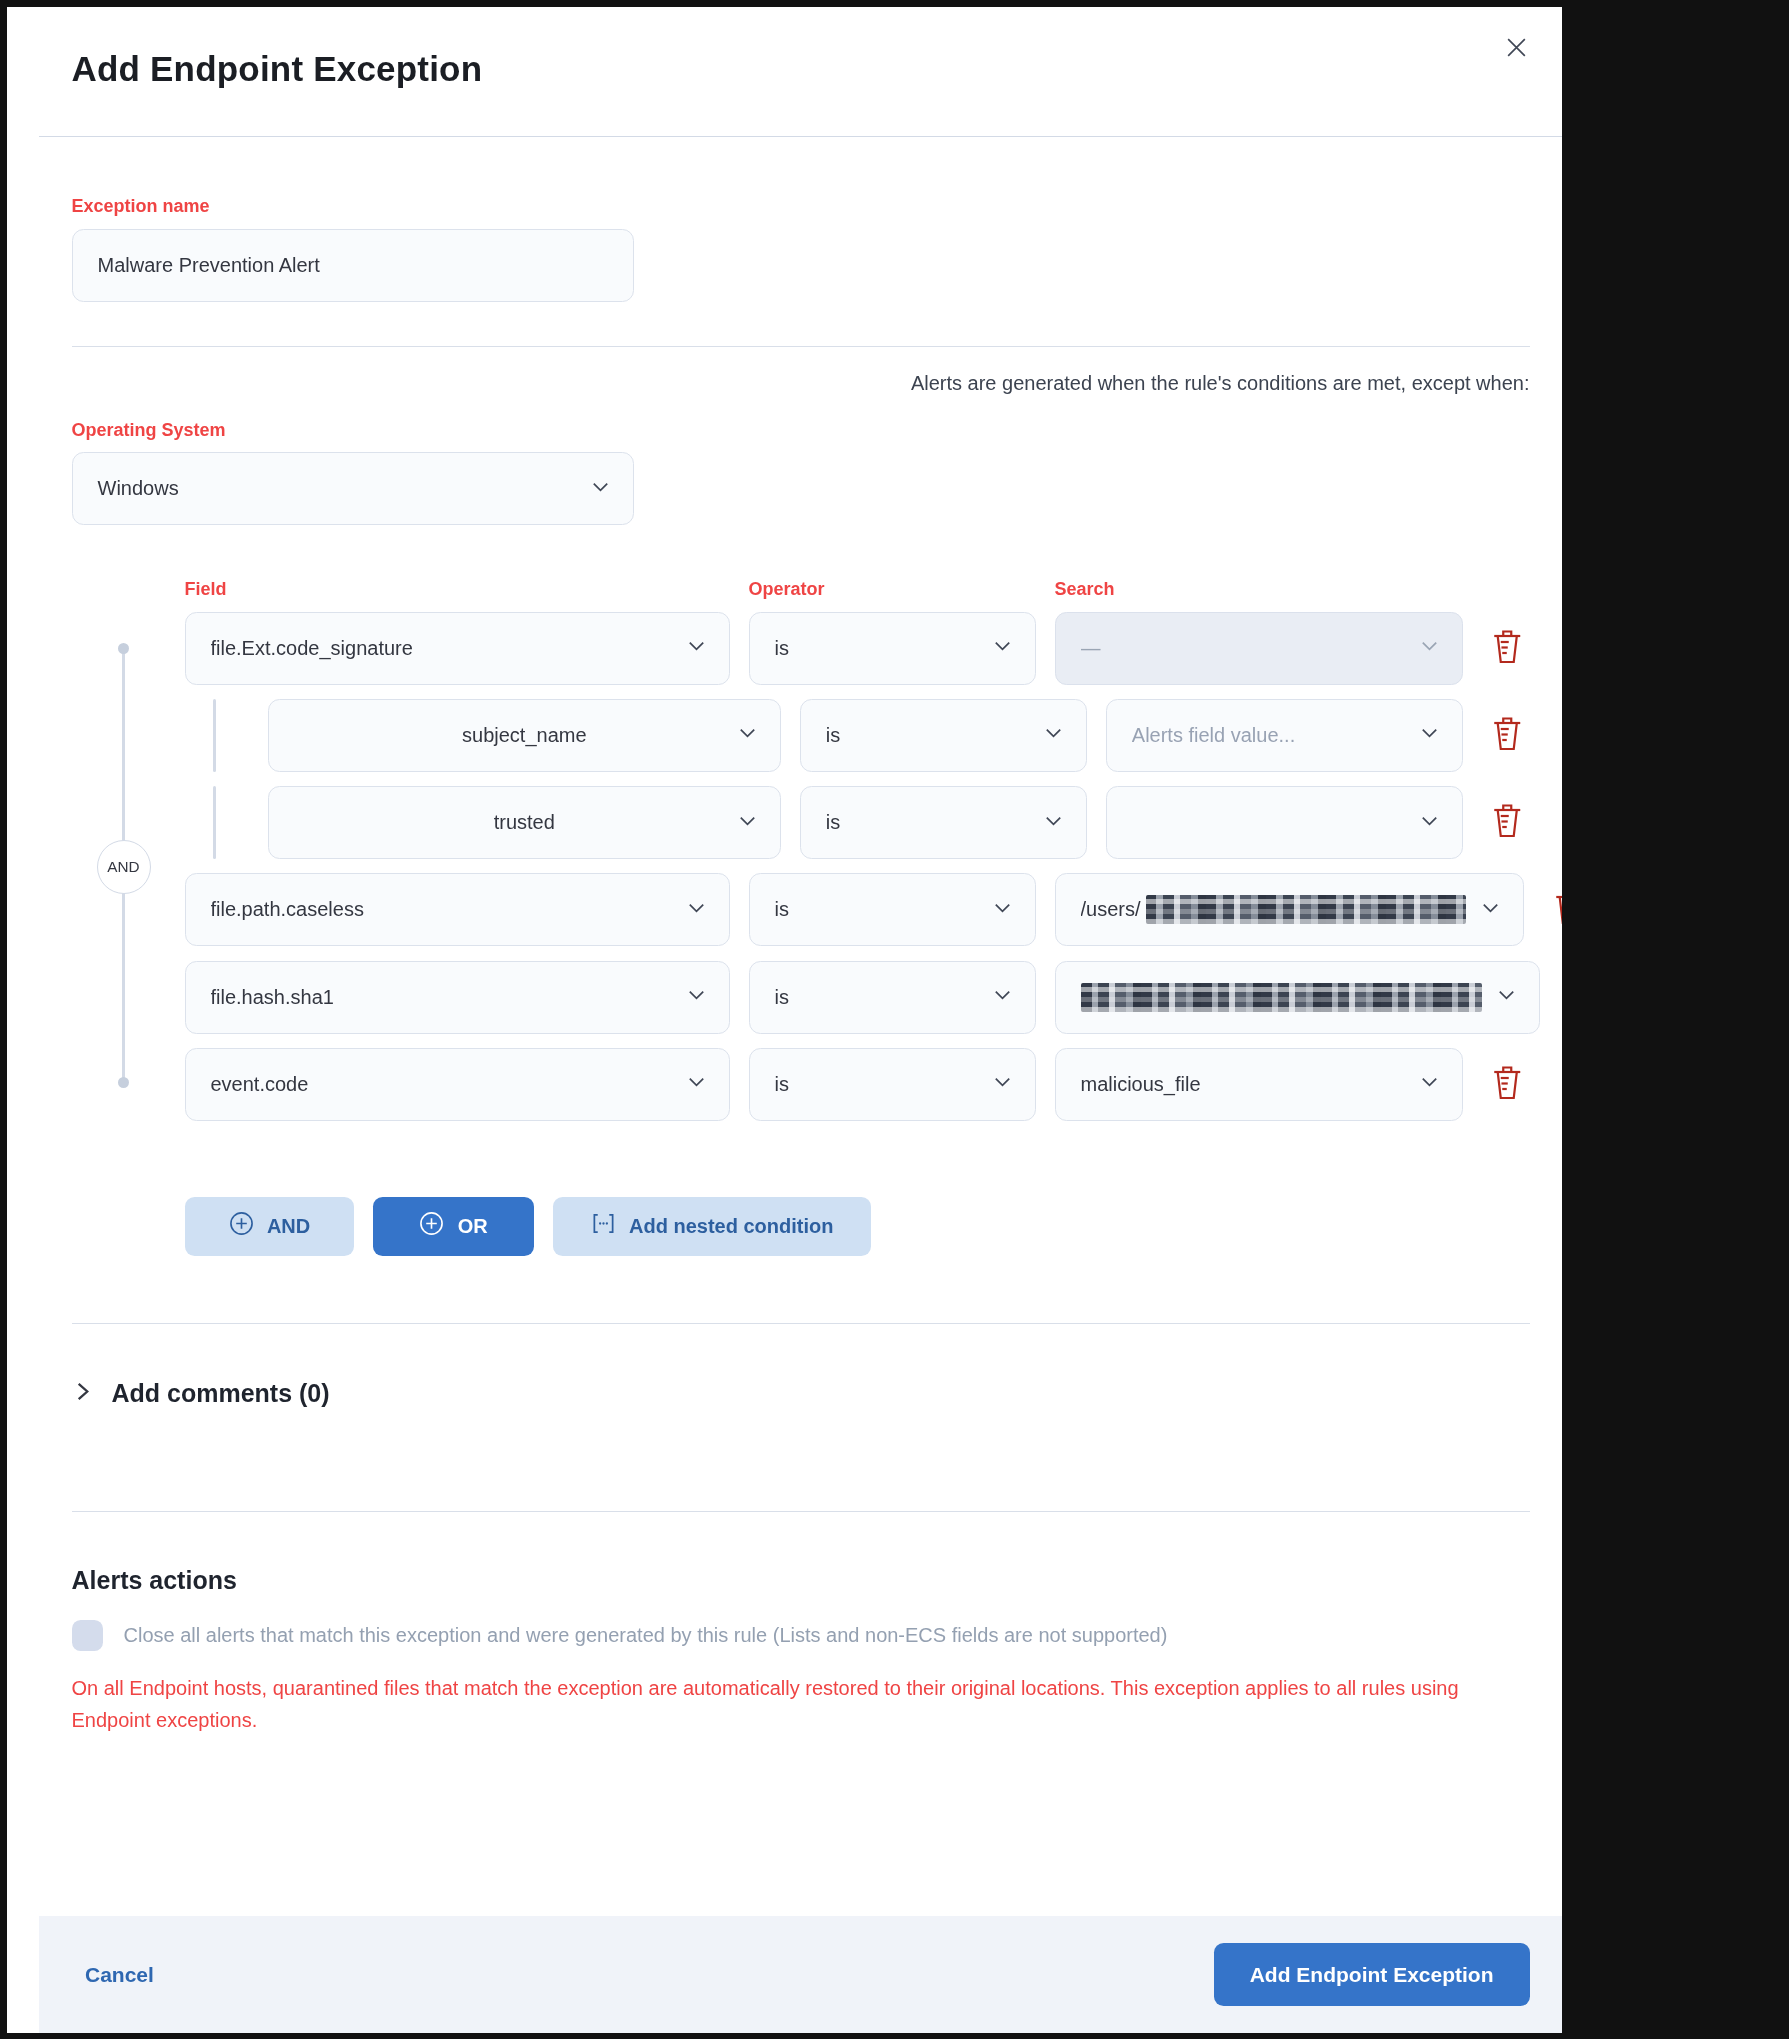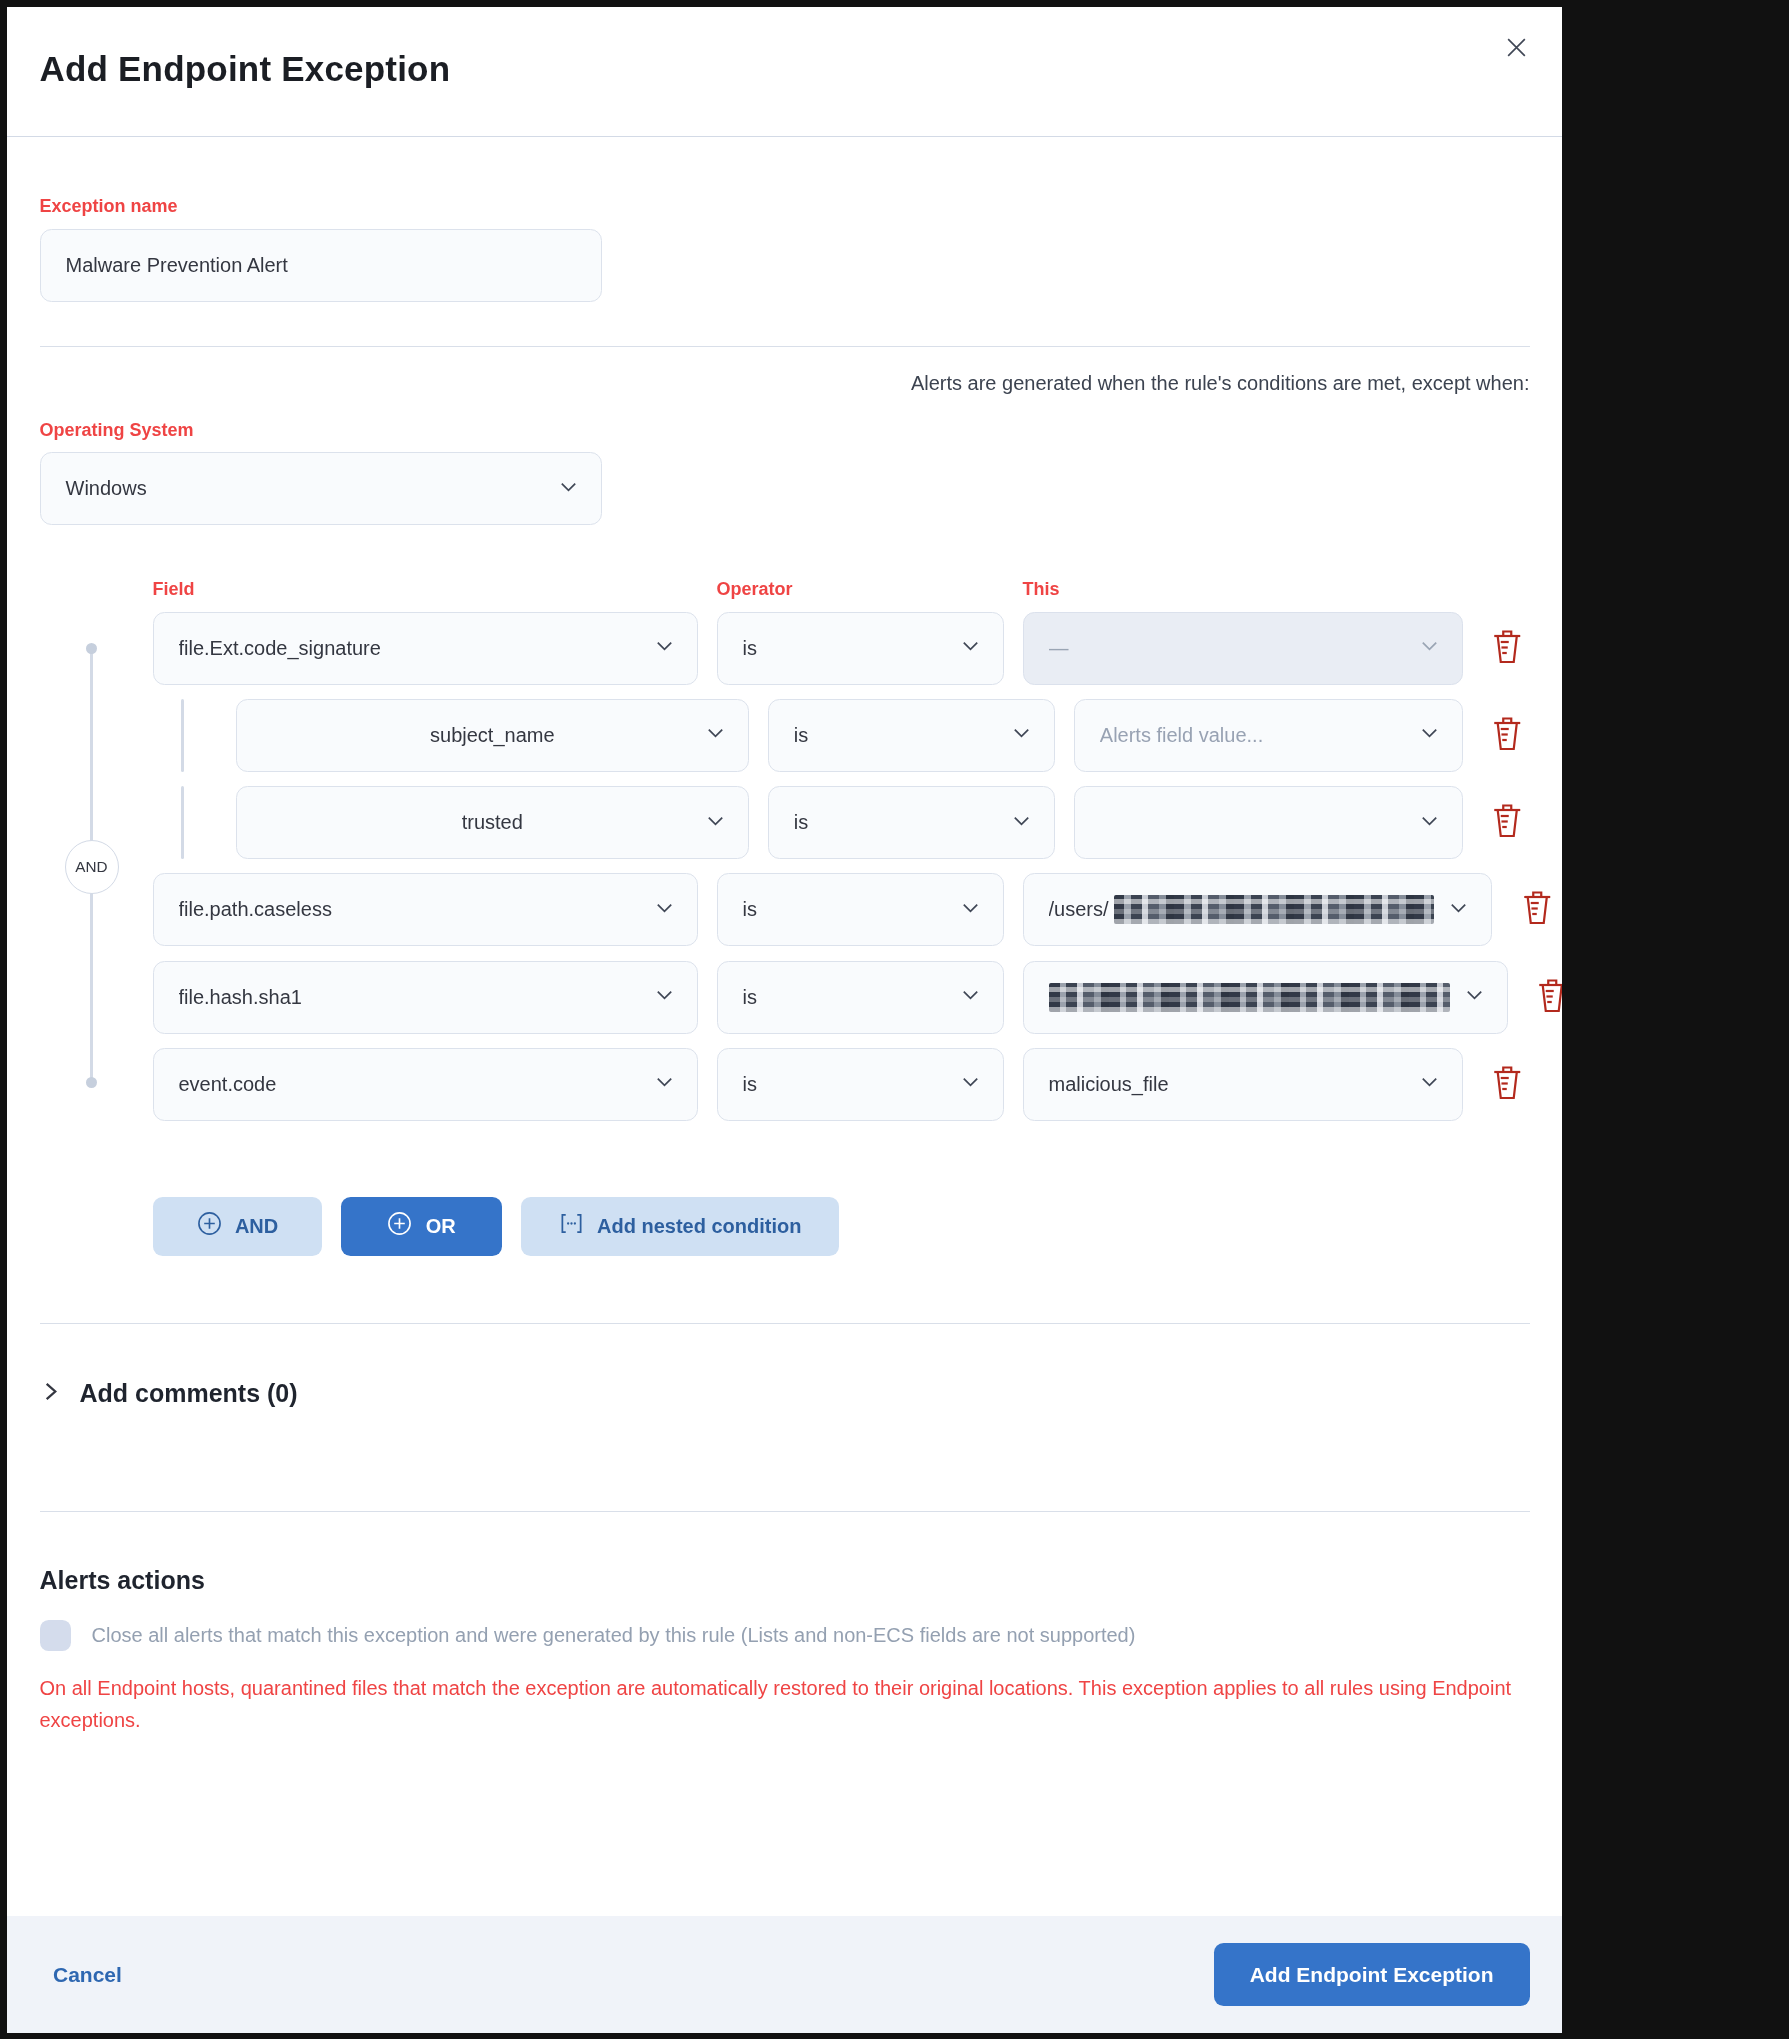--- a/index.html
+++ b/index.html
@@ -8,20 +8,21 @@
     font-family: "Liberation Sans", sans-serif;
     background: #111;
     color: #343741;
   }
   .modal {
     width: 1569px; height: 2040px;
     border: 7.6px solid #111;
     background: #fff;
     display: flex; flex-direction: column;
     overflow: hidden;
+    padding-left: 32px;
   }
   
   .m-header {
     position: relative;
     padding: 42px 32.5px 0 32.5px;
     height: 130px; flex: 0 0 auto;
     border-bottom: 1.9px solid #d3dae6;
   }
   .m-title { font-size: 35px; font-weight: 700; color: #1b1e24; letter-spacing: 0.2px; }
   .close-btn {
@@ -193,21 +194,21 @@
         <svg viewBox="0 0 24 24">
             <polyline points="5,9 12,16 19,9"></polyline>
           </svg>
       </span>
     </div>
 
     <div class="builder">
       <div class="col-heads">
         <div class="field-label h-field">Field</div>
         <div class="field-label h-op">Operator</div>
-        <div class="field-label h-val">This</div>
+        <div class="field-label h-val">Search</div>
       </div>
       <div class="rows" id="rows">
         <div class="connector-line"></div>
         <div class="and-badge">AND</div>
       <div class="c-row">
             <div class="control select sel c-field">
               <span class="inner-text">file.Ext.code_signature</span>
               <span class="chev"><svg viewBox="0 0 24 24">
                   <polyline points="5,9 12,16 19,9" fill="none"></polyline>
                 </svg></span>

